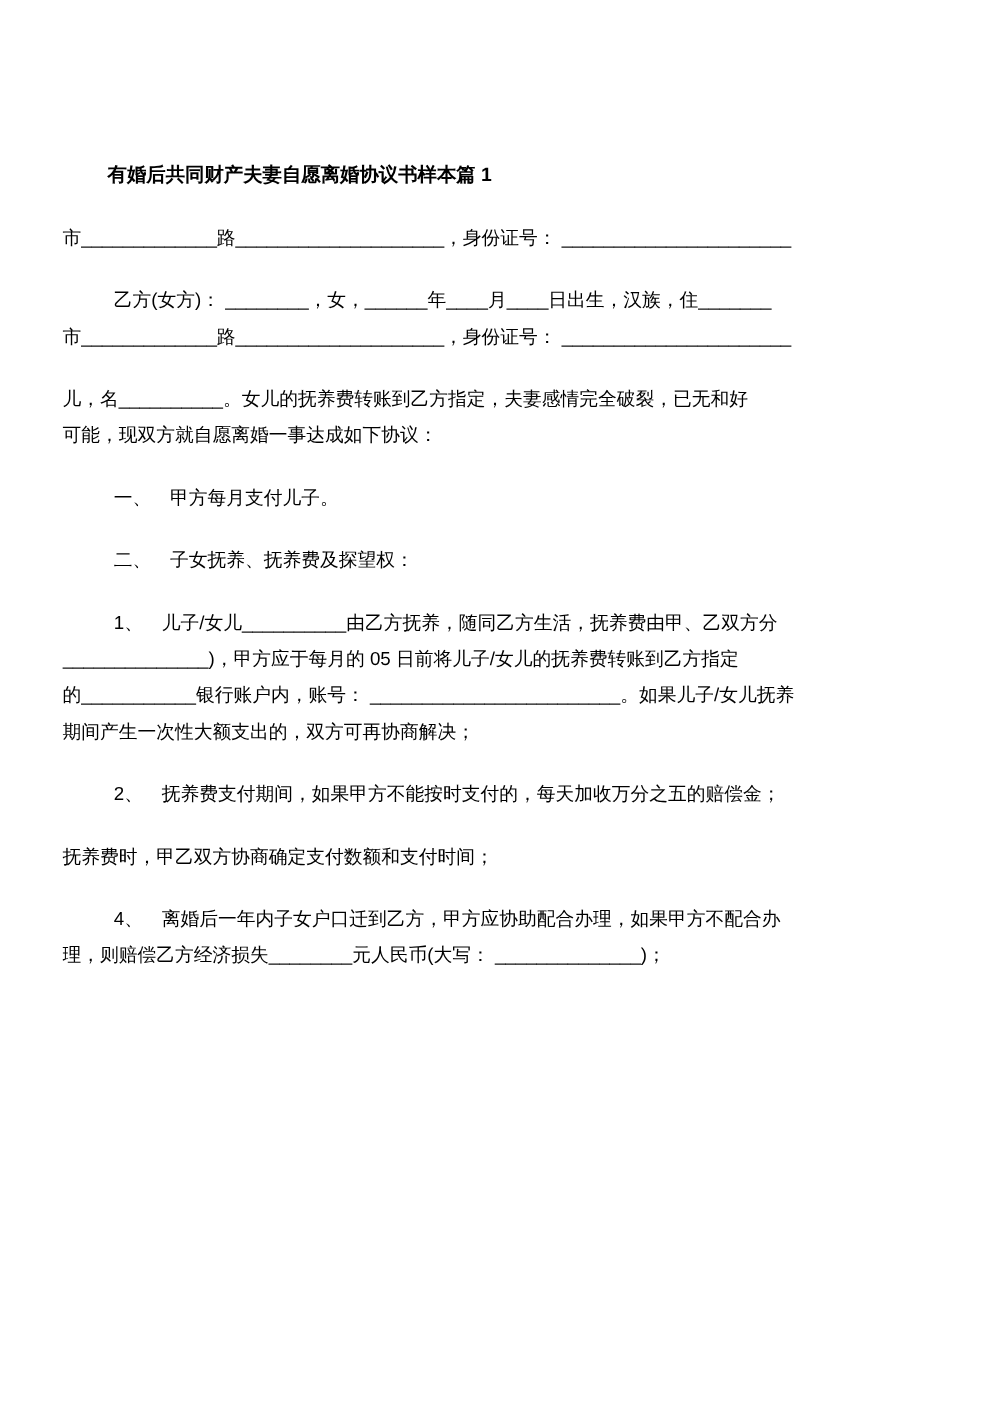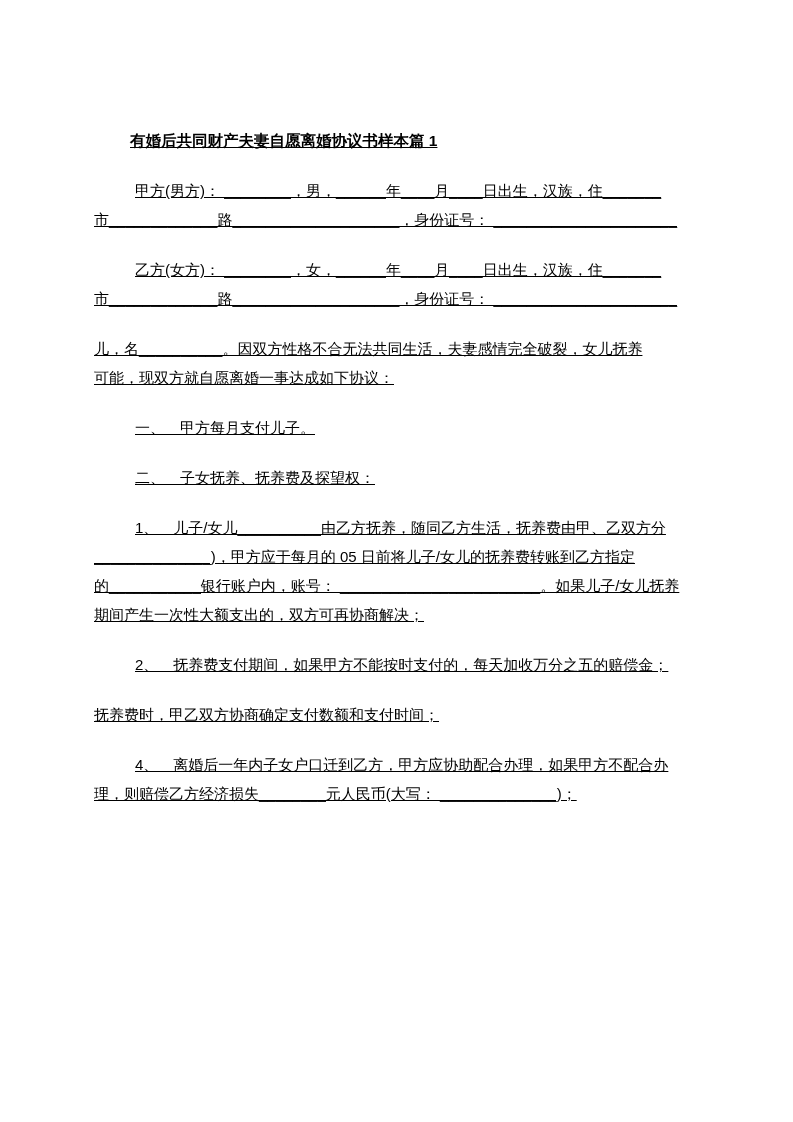--- a/index.html
+++ b/index.html
@@ -11,26 +11,25 @@
     position: relative;
     width: 793px;
     height: 1122px;
     background: #ffffff;
     overflow: hidden;
   }
   .doc {
     box-sizing: border-box;
     width: 793px;
     height: 844px;
-    padding: 126px 108px 40px 94px;
+    padding: 126px 108px 40px 50px;
     color: #000000;
     font-family: "Liberation Sans", "DejaVu Sans", sans-serif;
     font-size: 15px;
     line-height: 29px;
-    text-decoration: underline;
   }
   .title {
     margin: 0 0 21px 0;
     font-size: 15.5px;
     font-weight: 700;
     text-indent: 36px;
     height: 29px;
     line-height: 29px;
     white-space: nowrap;
     overflow: hidden;
@@ -53,29 +52,28 @@
   }
 </style>
 </head>
 <body>
 
 <div class="page">
   <div class="doc">
     <h1 class="title">有婚后共同财产夫妻自愿离婚协议书样本篇 1</h1>
     <div>
         <div class="para">
-          <div class="line first">甲方(男方)： ________，男，______年____月____日出生，汉族，住_______</div>
           <div class="line">市_____________路____________________，身份证号： ______________________</div>
         </div>
         <div class="para">
           <div class="line first">乙方(女方)： ________，女，______年____月____日出生，汉族，住_______</div>
           <div class="line">市_____________路____________________，身份证号： ______________________</div>
         </div>
         <div class="para">
-          <div class="line">儿，名__________。因双方性格不合无法共同生活，夫妻感情完全破裂，女儿抚养</div>
+          <div class="line">儿，名__________。女儿的抚养费转账到乙方指定，夫妻感情完全破裂，已无和好</div>
           <div class="line">可能，现双方就自愿离婚一事达成如下协议：</div>
         </div>
         <div class="para">
           <div class="line first">一、　甲方每月支付儿子。</div>
         </div>
         <div class="para">
           <div class="line first">二、　子女抚养、抚养费及探望权：</div>
         </div>
         <div class="para">
           <div class="line first">1、　儿子/女儿__________由乙方抚养，随同乙方生活，抚养费由甲、乙双方分</div>

